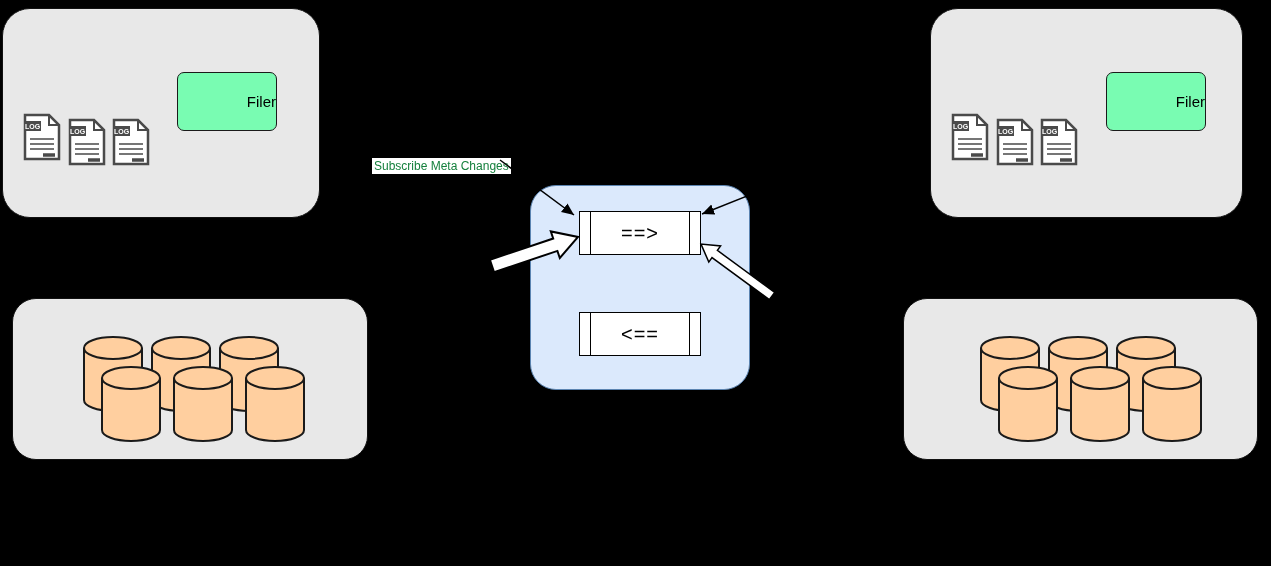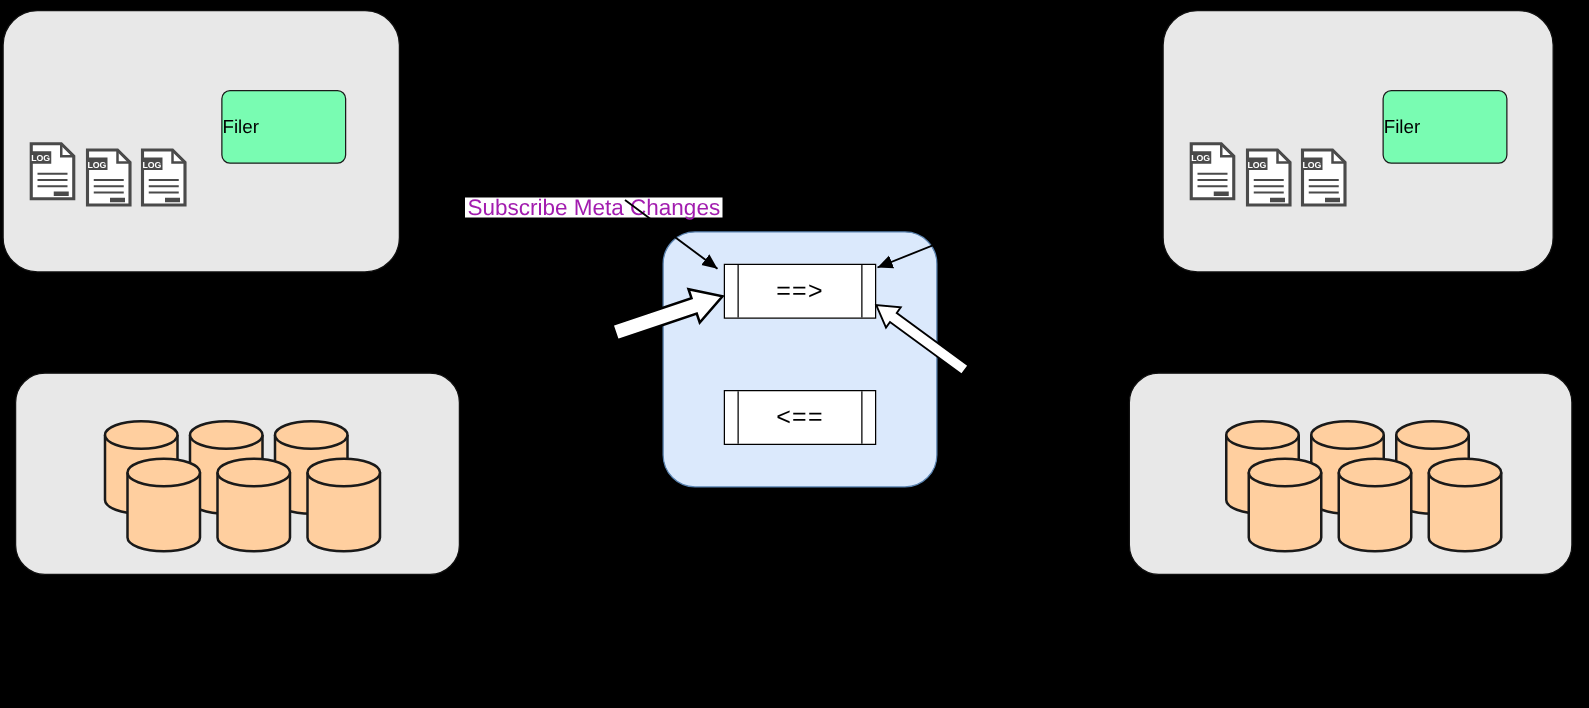--- a/index.html
+++ b/index.html
@@ -13,21 +13,21 @@
     background:var(--cluster-fill,#e8e8e8);
     border:1px solid #111;
     border-radius:28px;
     box-sizing:border-box;
   }
   .filer {
     position:absolute;
     background:var(--filer-fill,#79fcb2);
     border:1px solid #1a1a1a;
     border-radius:7px;
-    display:flex; align-items:center; justify-content:flex-start;
+    display:flex; align-items:center; justify-content:flex-end;
     font-size:15px; color:#000;
     box-sizing:border-box;
   }
   .center-box {
     position:absolute; left:530px; top:185px; width:220px; height:205px;
     background:var(--center-fill,#dbe9fc);
     border:1.5px solid var(--center-border,#5b84b1);
     border-radius:26px; box-sizing:border-box;
   }
   .queue {
@@ -40,21 +40,21 @@
   .queue::before,.queue::after {
     content:""; position:absolute; top:0; bottom:0; width:0;
     border-left:1.5px solid #000;
   }
   .queue::before { left:10px; }
   .queue::after  { right:10px; }
   .queue-fwd { left:48px; top:25px; }
   .queue-bwd { left:48px; top:126px; }
   .subscribe {
     position:absolute; left:372px; top:158px;
-    background:#fff; color:#a21caf; font-size:18px;
+    background:#fff; color:#15803d; font-size:12px;
     line-height:16px; padding:0 2px; white-space:nowrap;
   }
   .doc { position:absolute; width:38px; height:48px; }
   .cyl { position:absolute; width:62px; height:78px; }
   .arrows { position:absolute; left:0; top:0; pointer-events:none; }
 </style>
 </head>
 <body>
 
 <div class="canvas">

